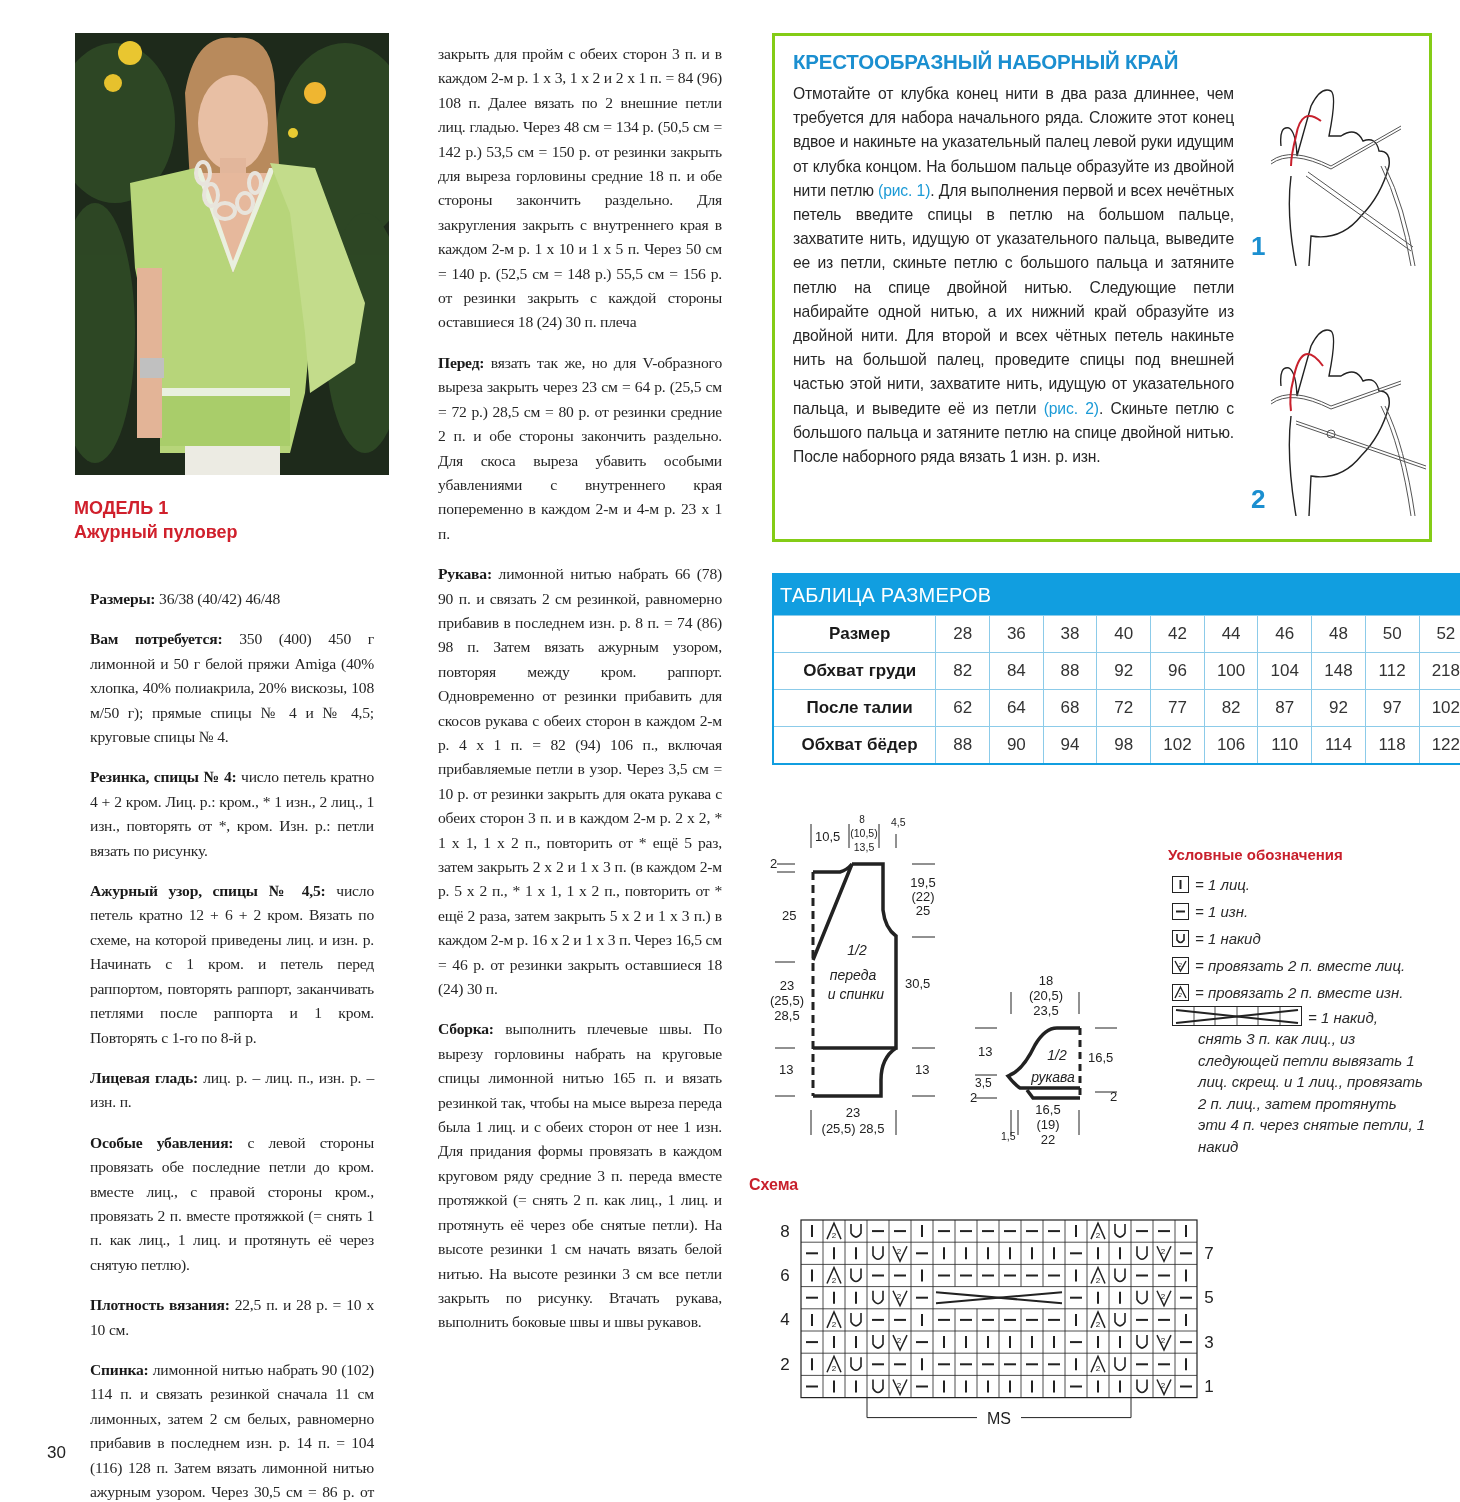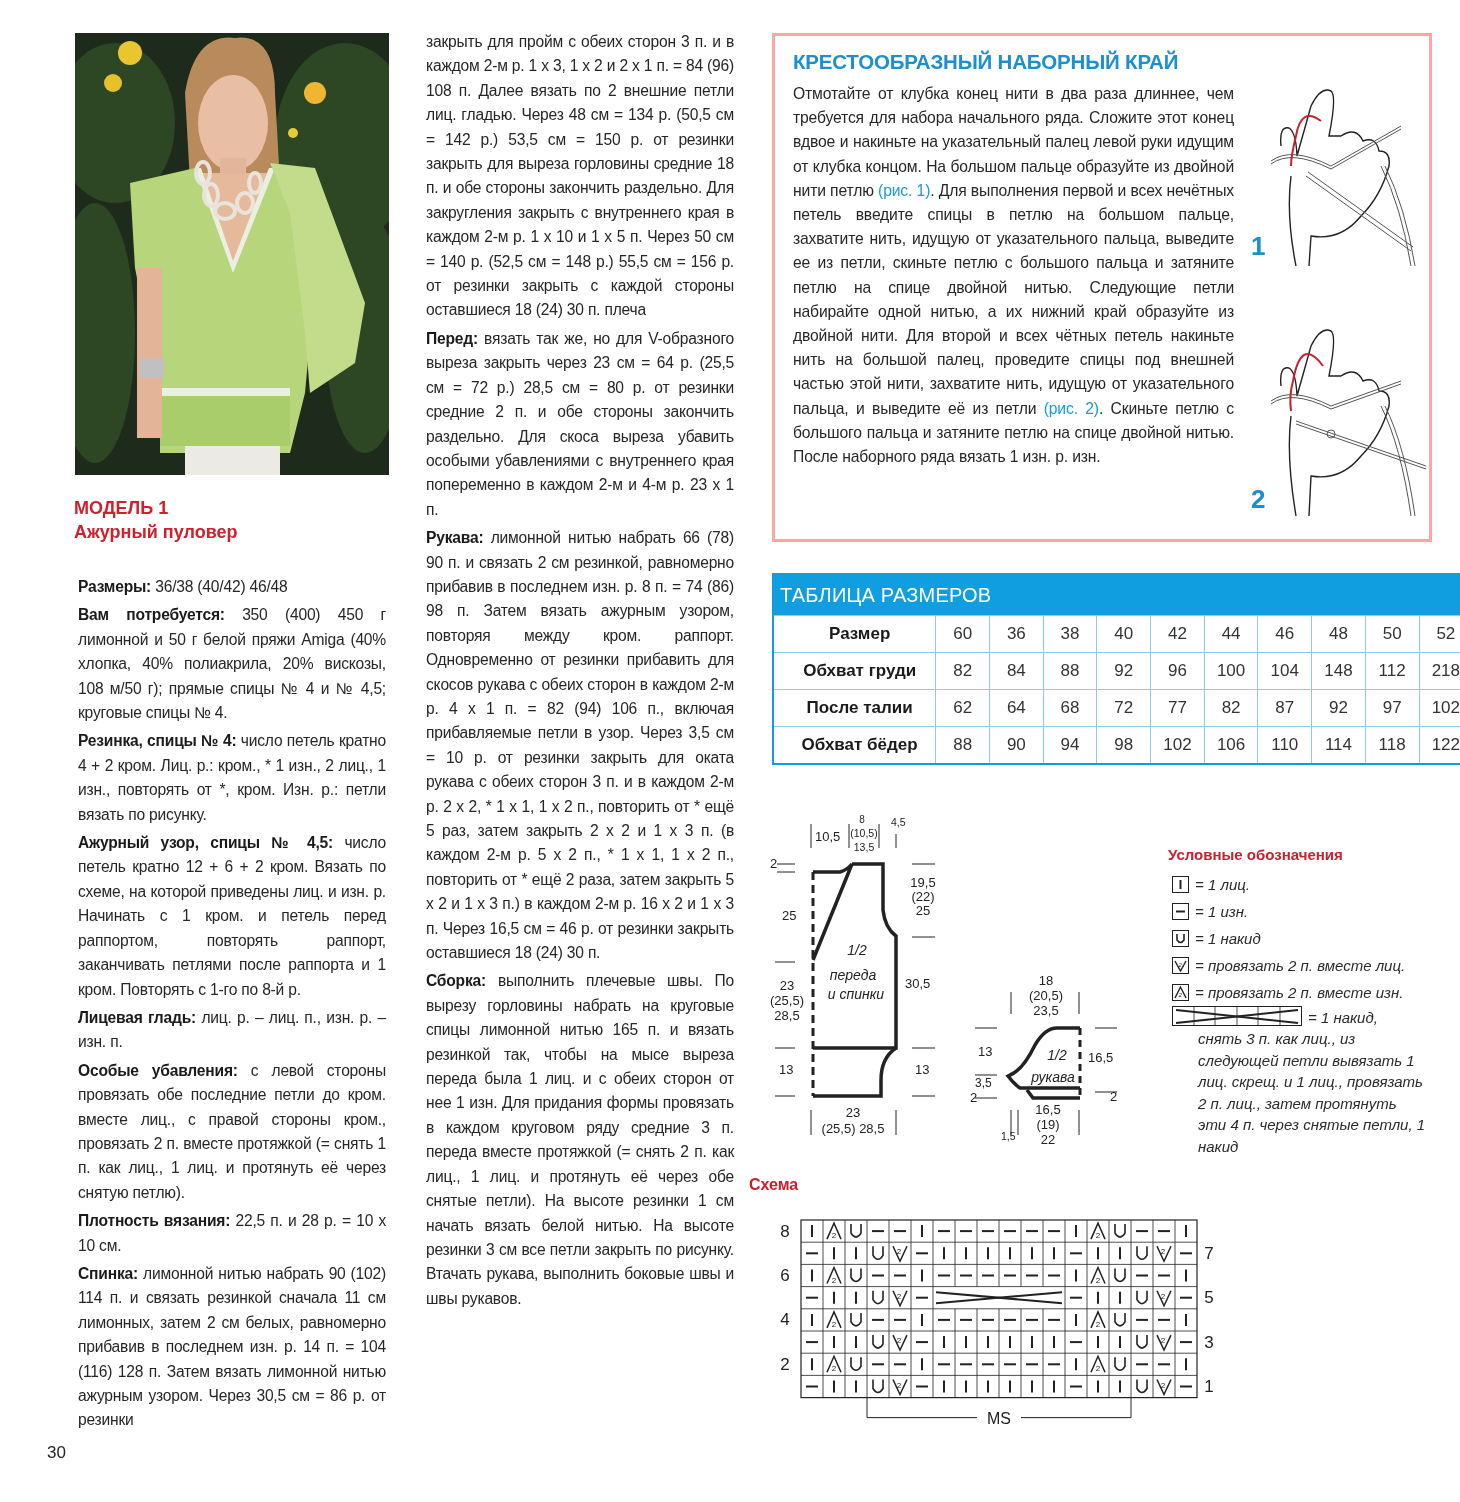--- a/index.html
+++ b/index.html
@@ -7,31 +7,31 @@
          font-family: "Liberation Sans", sans-serif; color: #1e1e1e; }
   .abs { position: absolute; }
 
   
   #photo { left: 75px; top: 33px; width: 314px; height: 442px; background: #1f2b1c; overflow: hidden; }
   #photo svg { display: block; }
 
   
   .col { font-family: "Liberation Sans", sans-serif; font-size: 15.6px; line-height: 24.4px;
          text-align: justify; color: #262626; letter-spacing: -0.2px; }
-  .col p { margin: 4px; }
+  .col p { margin: 16px; font-family: Liberation Serif, serif; }
   .col b { font-weight: bold; color: #1a1a1a; }
   #col1 { left: 74px; top: 571px; width: 316px; }
   #col2 { left: 422px; top: 26px; width: 316px; }
 
   #model-heading { left: 74px; top: 496px; color: #d0202c; font-weight: bold; font-size: 18px; line-height: 24px; }
 
   #page-number { left: 47px; top: 1443px; font-size: 17px; color: #222; }
 
   
-  #info-box { left: 772px; top: 33px; width: 660px; height: 509px; border: 3px solid #fca5a5;
+  #info-box { left: 772px; top: 33px; width: 660px; height: 509px; border: 3px solid #84cc16;
               box-sizing: border-box; background: #fff; }
   #info-title { left: 18px; top: 14px; color: #1b8fd0; font-weight: bold; font-size: 20.5px; letter-spacing: -0.2px; }
   #info-text { left: 18px; top: 46px; width: 441px; font-size: 15.7px; line-height: 24.2px;
                text-align: justify; color: #262626; letter-spacing: -0.15px; }
   #info-text .ref { color: #1b9ad6; }
   #fig1 { left: 476px; top: 30px; width: 180px; height: 200px; }
   #fig2 { left: 476px; top: 270px; width: 180px; height: 210px; }
   .fig-num { position: absolute; color: #1b8fd0; font-weight: bold; font-size: 26px; }
 
   
@@ -175,21 +175,21 @@
     <span class="fig-num" style="left:0px;top:178px;">2</span>
   </div>
 </div>
 
 <div id="size-table" class="abs">
   <div id="size-table-header">ТАБЛИЦА РАЗМЕРОВ</div>
   <table class="sizes">
     <tbody id="size-tbody">
         <tr>
           <td class="rowlabel">Размер</td>
-          <td>60</td>
+          <td>28</td>
           <td>36</td>
           <td>38</td>
           <td>40</td>
           <td>42</td>
           <td>44</td>
           <td>46</td>
           <td>48</td>
           <td>50</td>
           <td>52</td>
           <td>54</td>

